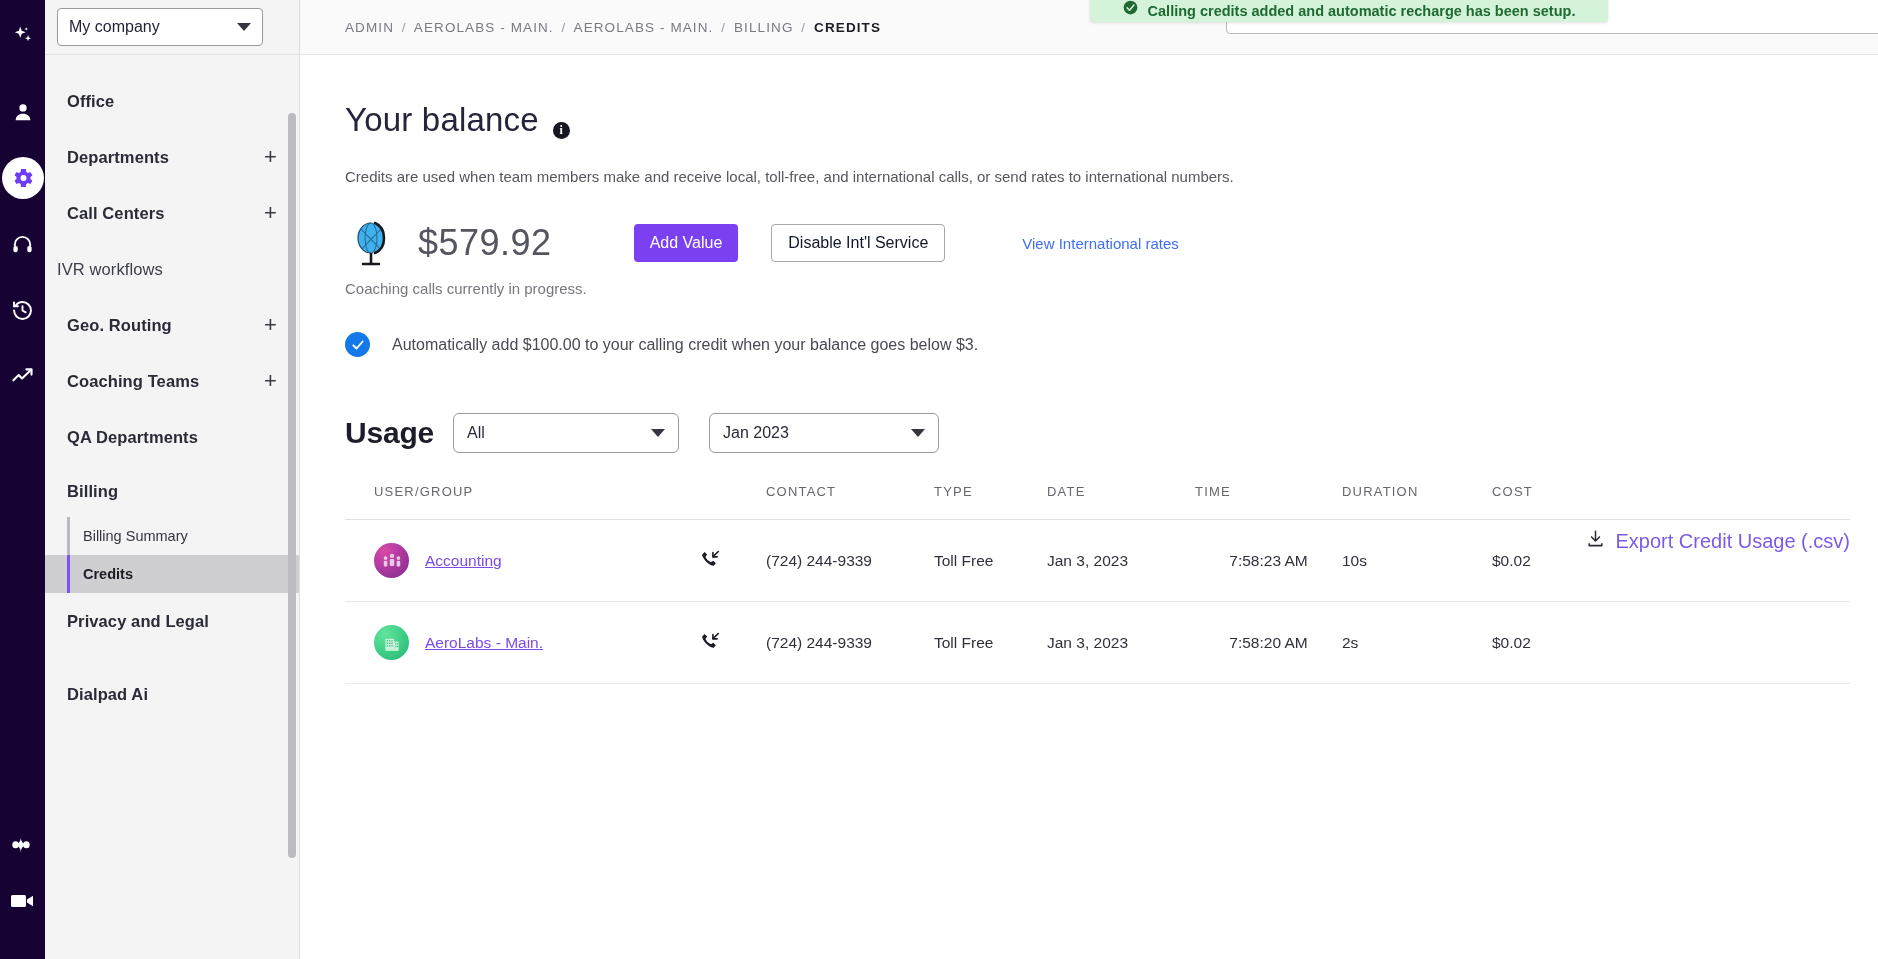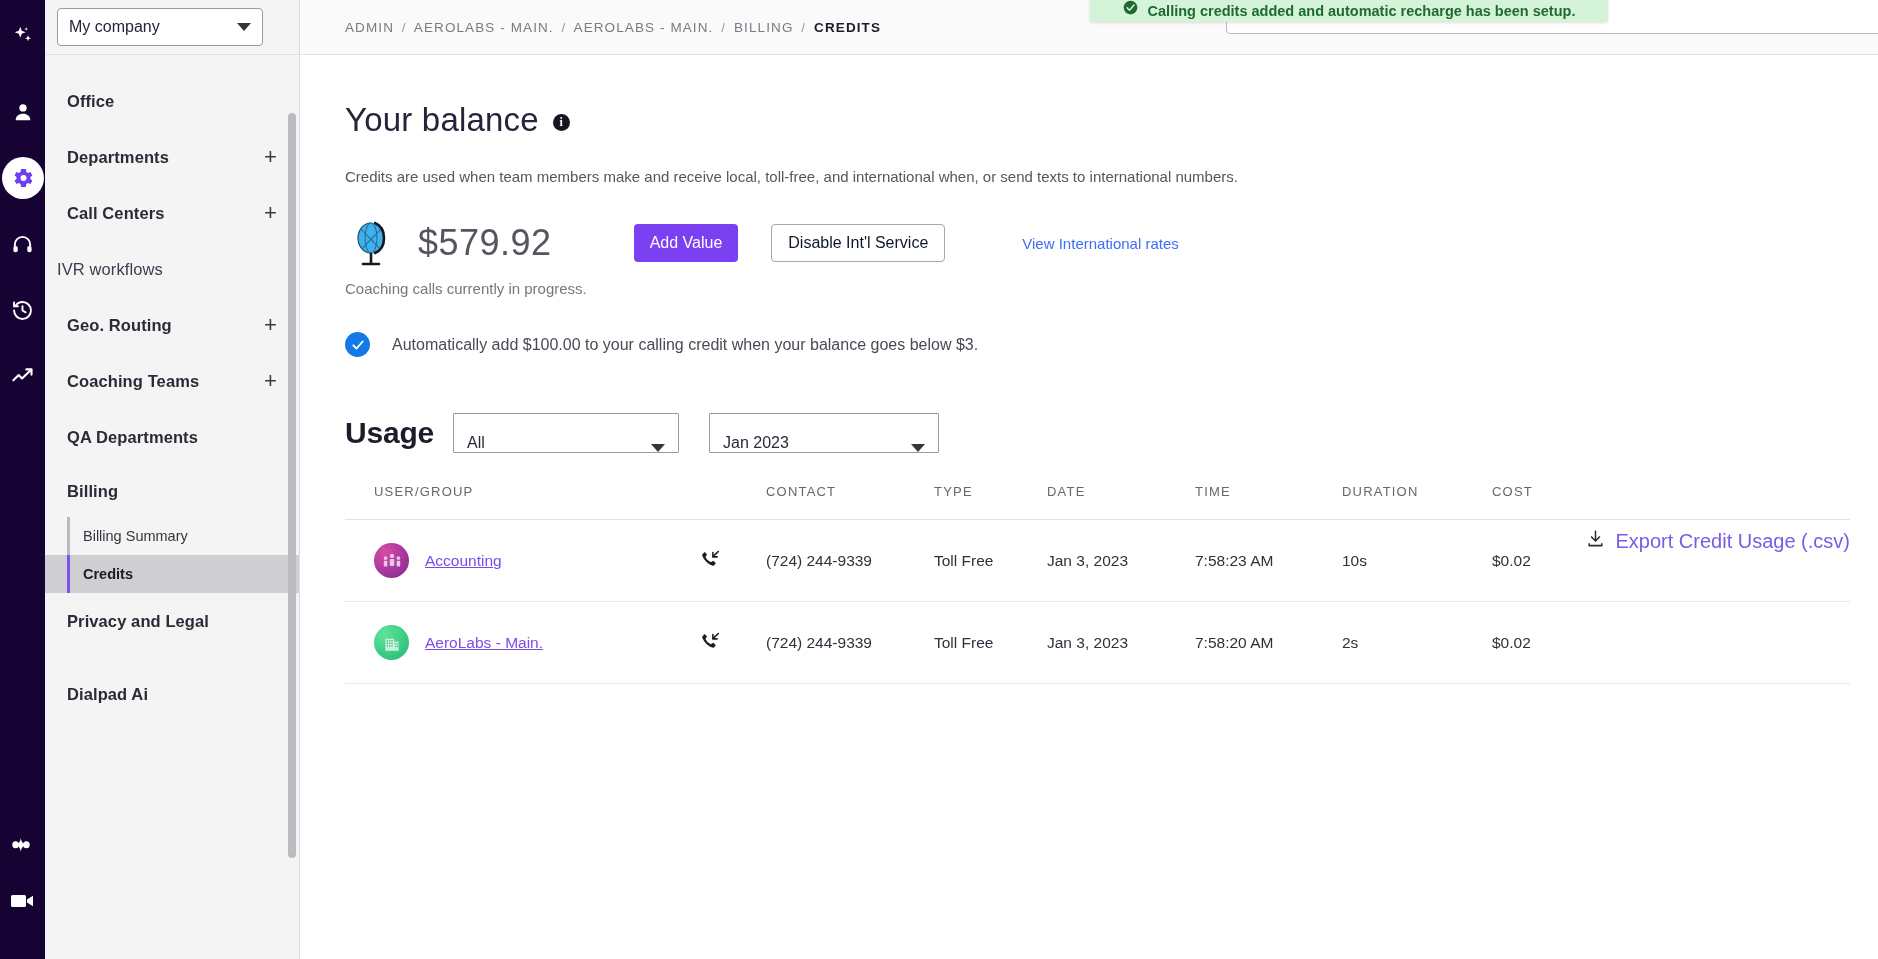--- a/index.html
+++ b/index.html
@@ -150,21 +150,21 @@
   }
   .toast-text {
     font-size: 14.5px; font-weight: 700; color: #1f6a32;
     white-space: nowrap;
   }
 
   
   .content { padding: 46px 0 0 45px; position: relative; height: 904px; }
   .h1 {
     font-size: 33px; font-weight: 400; color: #24243a;
-    display: flex; align-items: center; gap: 14px;
+    display: flex; align-items: flex-end; gap: 14px;
     letter-spacing: .2px;
   }
   .info-dot {
     width: 17px; height: 17px; border-radius: 50%;
     background: #17171f; color: #fff;
     font-size: 12px; font-weight: 700;
     display: inline-flex; align-items: center; justify-content: center;
     font-family: "Liberation Serif", serif;
     margin-top: 5px;
   }
@@ -220,22 +220,22 @@
   
   .usage-bar {
     margin-top: 56px;
     display: flex; align-items: center;
   }
   .usage-title {
     font-size: 30px; font-weight: 700; color: #1d1d2a;
     margin-right: 19px; letter-spacing: -.2px;
   }
   .select-ctl {
-    height: 40px; border: 1px solid #9a9aa0; border-radius: 1px;
-    background: #fff; display: flex; align-items: flex-end;
+    height: 40px; border: 1px solid #9a9aa0; border-radius: 6px;
+    background: #fff; display: flex; align-items: center;
     padding: 0 13px; font-size: 16px; color: #2a2a38;
   }
   .select-ctl .caret { margin-left: auto; }
   .select-all { width: 226px; }
   .select-month { width: 230px; margin-left: 30px; }
   .caret {
     width: 0; height: 0;
     border-left: 7px solid transparent;
     border-right: 7px solid transparent;
     border-top: 8px solid #35353f;
@@ -259,21 +259,21 @@
     font-size: 15.5px; color: #30303c;
     padding: 23px 0 23px 0;
     border-bottom: 1px solid #e8e8ea;
     vertical-align: middle;
   }
   .col-user { width: 355px; padding-left: 29px !important; }
   .col-callicon { width: 66px; }
   .col-contact { width: 168px; }
   .col-type { width: 113px; }
   .col-date { width: 148px; }
-  .col-time { width: 147px; }
+  .col-time { width: 147px; text-align: center; }
   .col-duration { width: 150px; }
   .cell-user { display: flex; align-items: center; gap: 16px; }
   .avatar {
     width: 35px; height: 35px; border-radius: 50%;
     flex: 0 0 35px;
     display: flex; align-items: center; justify-content: center;
   }
   .avatar.purple { background: radial-gradient(circle at 30% 25%, #d84ba6 0%, #b03aa0 45%, #7d2a8e 100%); }
   .avatar.green  { background: radial-gradient(circle at 30% 25%, #62e39a 0%, #3fcf87 50%, #26b574 100%); }
   .user-link {
@@ -435,21 +435,21 @@
       </div>
     </div>
 
     <div class="content">
 
       <div class="h1">
         <span>Your balance</span>
         <span class="info-dot">i</span>
       </div>
 
-      <div class="subtle">Credits are used when team members make and receive local, toll-free, and international when, or send texts to international numbers.</div>
+      <div class="subtle">Credits are used when team members make and receive local, toll-free, and international calls, or send rates to international numbers.</div>
 
       <div class="balance-row">
         <span class="globe">
           <svg width="56" height="56" viewBox="0 0 56 56">
             <ellipse cx="26" cy="23" rx="13" ry="15" fill="#3eb1ee"></ellipse>
             <path d="M26 8c-7.2 0-13 6.7-13 15s5.8 15 13 15" fill="none" stroke="#1b4a6b" stroke-width="1.2"></path>
             <path d="M16 14c4 4.5 12 12 19 20M36 14c-4 4.5-12 12-19 20" stroke="#2a6b92" stroke-width="1.1" fill="none"></path>
             <ellipse cx="26" cy="23" rx="6" ry="15" fill="none" stroke="#2a6b92" stroke-width="1.1"></ellipse>
             <path d="M30 8c6 2.5 9 8 9 15s-3 12.5-9 15" fill="none" stroke="#17171f" stroke-width="2.6" stroke-linecap="round"></path>
             <line x1="26" y1="38" x2="26" y2="48" stroke="#17171f" stroke-width="2.6"></line>

